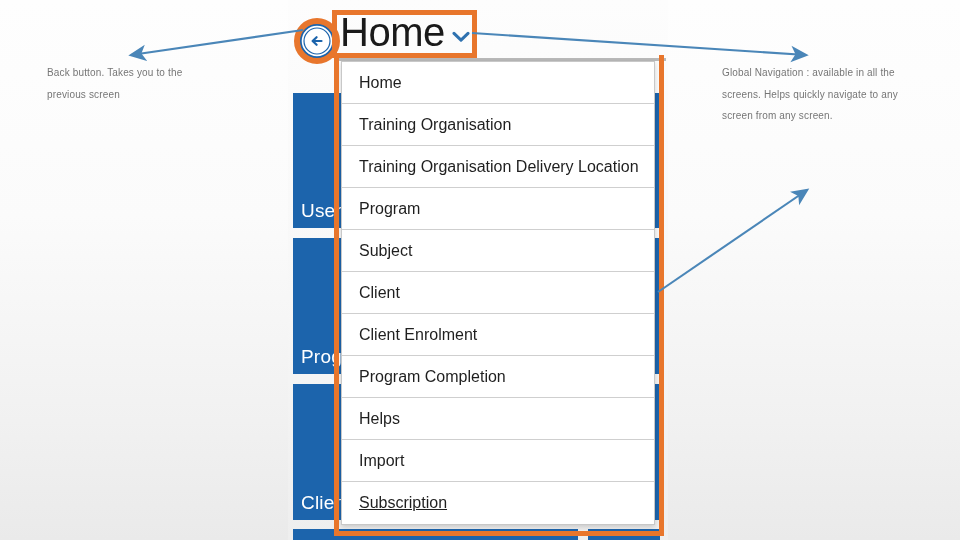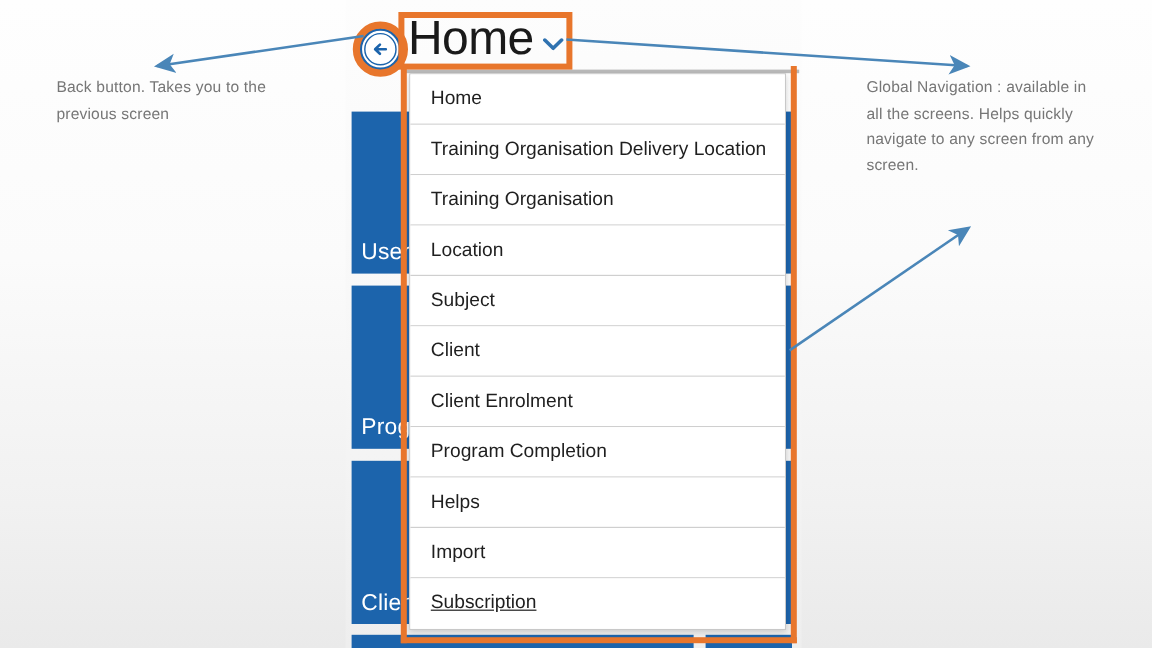--- a/index.html
+++ b/index.html
@@ -147,21 +147,21 @@
     border: 5px solid #e8762c;
     border-top: none;
     box-sizing: border-box;
     background: transparent;
   }
 
   
   .annot {
     position: absolute;
     color: #767676;
-    font-size: 13px;
+    font-size: 10px;
     line-height: 21.5px;
     font-family: "Liberation Sans", sans-serif;
     letter-spacing: 0.15px;
   }
   #annot-back {
     left: 47px;
     top: 62px;
     width: 175px;
   }
   #annot-global {
@@ -219,23 +219,23 @@
   <div id="home-title">Home</div>
 
   <div id="home-chevron">
     <svg width="18" height="14" viewBox="0 0 18 14" aria-hidden="true">
       <path d="M2 3.4 L9 10.2 L16 3.4" fill="none" stroke="#2f72b0" stroke-width="3" stroke-linecap="round" stroke-linejoin="round"></path>
     </svg>
   </div>
 
   <div id="dropdown">
     <div class="menu-item">Home</div>
+    <div class="menu-item">Training Organisation</div>
     <div class="menu-item">Training Organisation Delivery Location</div>
-    <div class="menu-item">Training Organisation</div>
-    <div class="menu-item">Location</div>
+    <div class="menu-item">Program</div>
     <div class="menu-item">Subject</div>
     <div class="menu-item">Client</div>
     <div class="menu-item">Client Enrolment</div>
     <div class="menu-item">Program Completion</div>
     <div class="menu-item">Helps</div>
     <div class="menu-item">Import</div>
     <div class="menu-item">Subscription</div>
   </div>
 
   <div id="hl-menu-box"></div>

